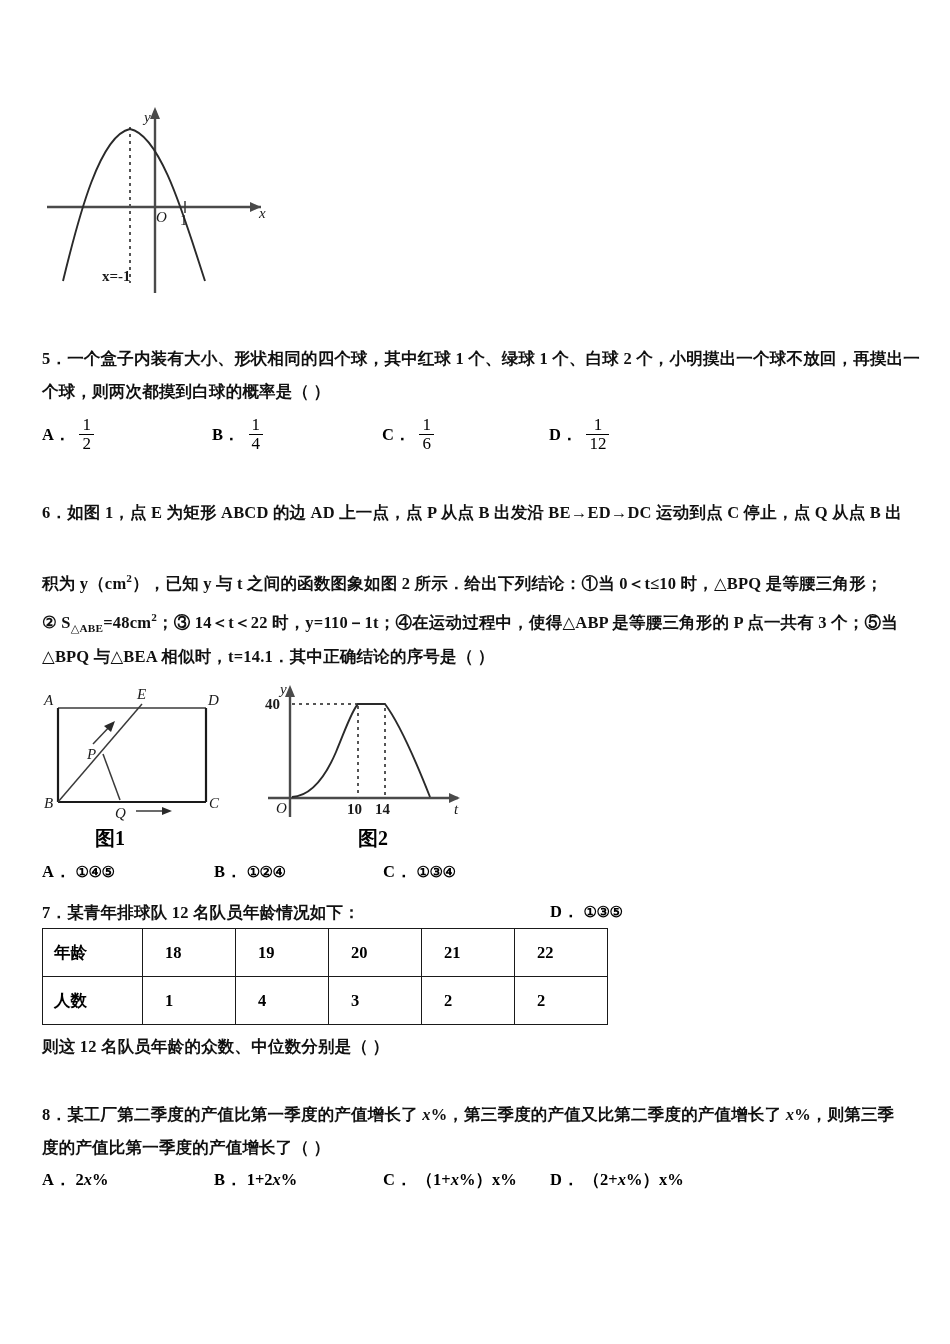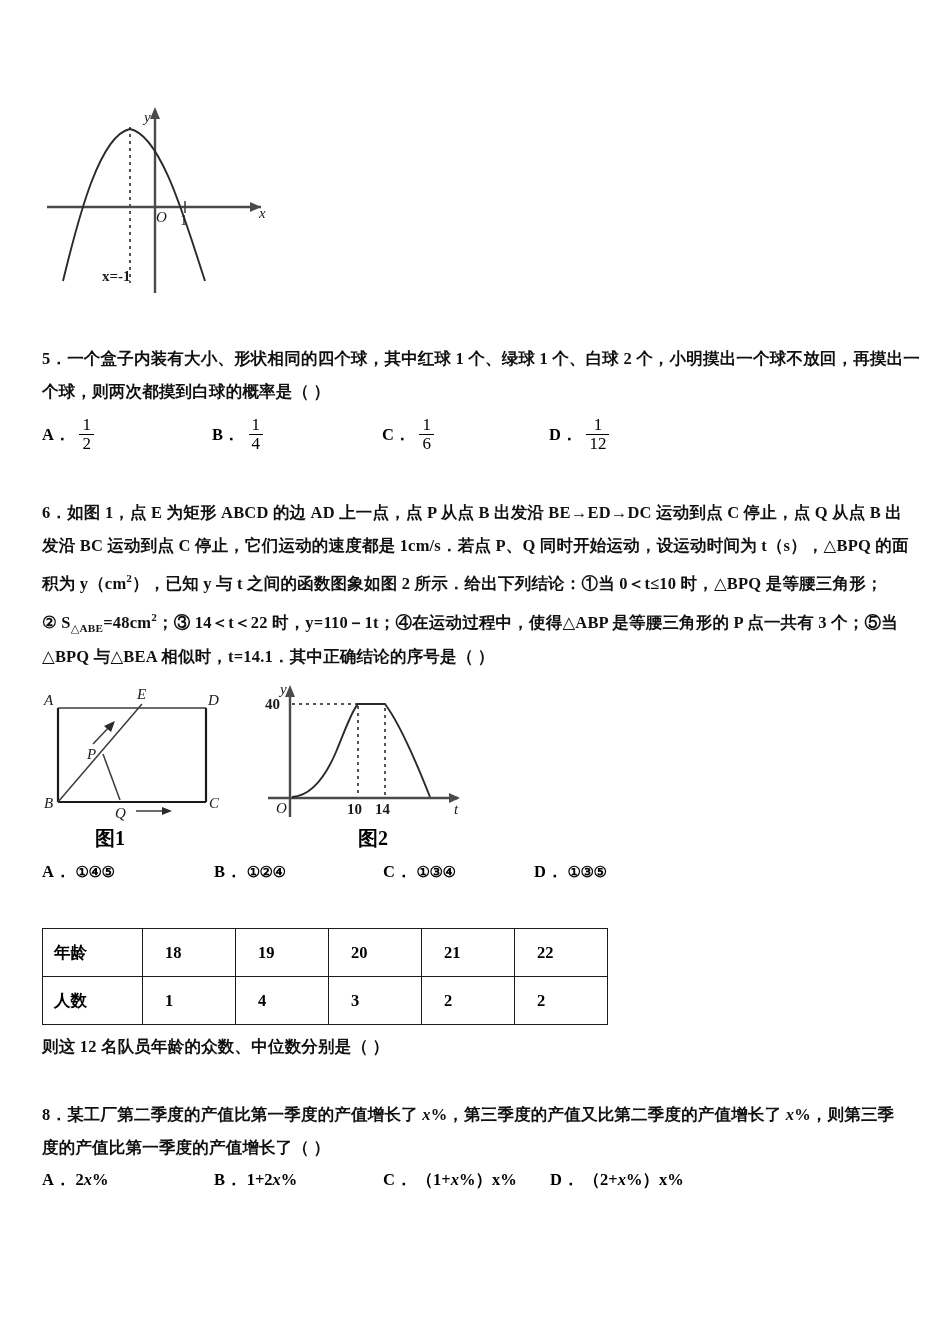--- a/index.html
+++ b/index.html
@@ -187,23 +187,20 @@
       <span class="frac">
         <span class="num">1</span>
         <span class="den">12</span>
       </span>
     </span>
   </div>
 
   <div class="qtext abs" style="left:42px; top:496px;">
     <span>6．</span><span>如图 1，点 E 为矩形 ABCD 的边 AD 上一点，点 P 从点 B 出发沿 BE→ED→DC 运动到点 C 停止，点 Q 从点 B 出</span>
   </div>
-  <div class="qtext abs" style="left:42px; top:529px;">
-    <span>发沿 BC 运动到点 C 停止，它们运动的速度都是 1cm/s．若点 P、Q 同时开始运动，设运动时间为 t（s），△BPQ 的面</span>
-  </div>
   <div class="qtext abs" style="left:42px; top:562px;">
     <span>积为 y（cm</span><span class="sup">2</span><span>），已知 y 与 t 之间的函数图象如图 2 所示．给出下列结论：①当 0＜t≤10 时，△BPQ 是等腰三角形；</span>
   </div>
   <div class="qtext abs" style="left:42px; top:601px;">
     <span>② S</span><span class="sub">△ABE</span><span>=48cm</span><span class="sup">2</span><span>；③ 14＜t＜22 时，y=110－1t；④在运动过程中，使得△ABP 是等腰三角形的 P 点一共有 3 个；⑤当</span>
   </div>
   <div class="qtext abs" style="left:42px; top:640px;">
     <span>△BPQ 与△BEA 相似时，t=14.1．其中正确结论的序号是（        ）</span>
   </div>
 
@@ -268,26 +265,29 @@
       <span class="circ">①④⑤</span>
     </span>
     <span class="opt" style="left:172px;">
       <span class="lab">B．</span>
       <span class="circ">①②④</span>
     </span>
     <span class="opt" style="left:341px;">
       <span class="lab">C．</span>
       <span class="circ">①③④</span>
     </span>
-    <span class="opt" style="left:492px;">
+    <span class="opt" style="left:508px;margin-top:40px;">
       <span class="lab">D．</span>
       <span class="circ">①③⑤</span>
     </span>
   </div>
 
+  <div class="qtext abs" style="left:42px; top:896px;">
+    <span>7．</span><span>某青年排球队 12 名队员年龄情况如下：</span>
+  </div>
 
   <table class="agetable" style="left:42px; top:928px;">
     <tbody>
         <tr>
       <td class="hcell">年龄</td>
       <td class="dcell">18</td>
       <td class="dcell">19</td>
       <td class="dcell">20</td>
       <td class="dcell">21</td>
       <td class="dcell">22</td>

